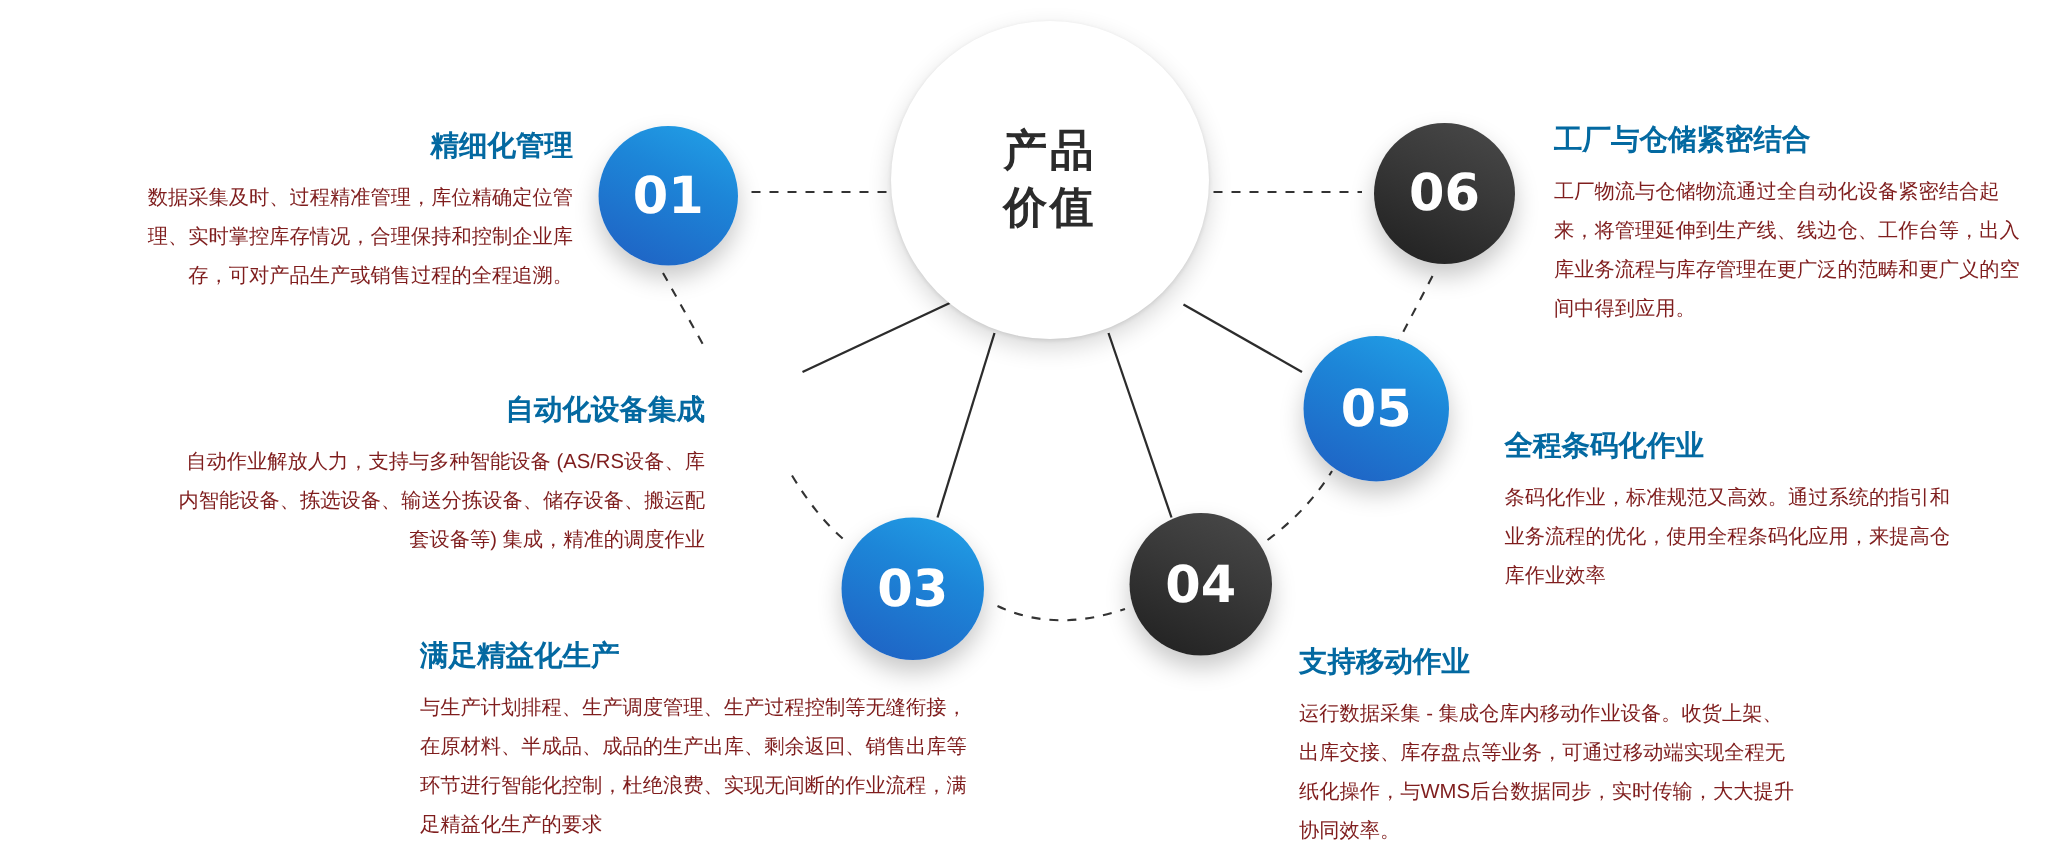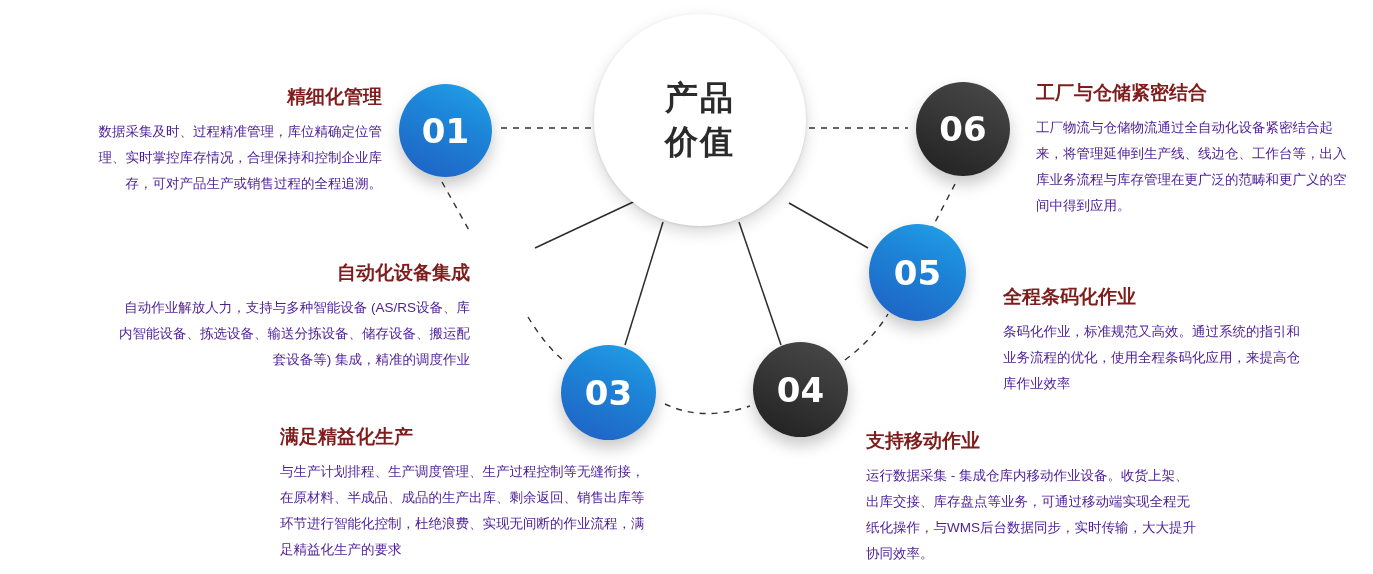--- a/index.html
+++ b/index.html
@@ -34,21 +34,21 @@
     height: 212px;
     border-radius: 50%;
     background: #ffffff;
     box-shadow: 0 6px 16px rgba(0,0,0,0.16), 0 1px 3px rgba(0,0,0,0.10);
     display: flex;
     flex-direction: column;
     align-items: center;
     justify-content: center;
   }
   .hub-line {
-    font-size: 33px;
+    font-size: 29px;
     font-weight: bold;
     color: #2b2b2b;
     line-height: 1.32;
     letter-spacing: 2px;
   }
   
   .node {
     position: absolute;
     border-radius: 50%;
     display: flex;
@@ -69,27 +69,27 @@
   .node.dark {
     background: linear-gradient(205deg, #4a4a4a 0%, #3a3a3a 40%, #1f1f1f 100%);
   }
   
   .block {
     position: absolute;
   }
   .block-title {
     font-size: 19px;
     font-weight: bold;
-    color: #7f1d1d;
+    color: #0369a1;
     margin: 0 0 9px 0;
     white-space: nowrap;
   }
   .block-body {
     font-size: 13.5px;
-    color: #4c1d95;
+    color: #7f1d1d;
     line-height: 1.92;
     margin: 0;
   }
   .t-right { text-align: right; }
   .t-left  { text-align: left; }
 </style>
 </head>
 <body>
 
 <div id="stage">

